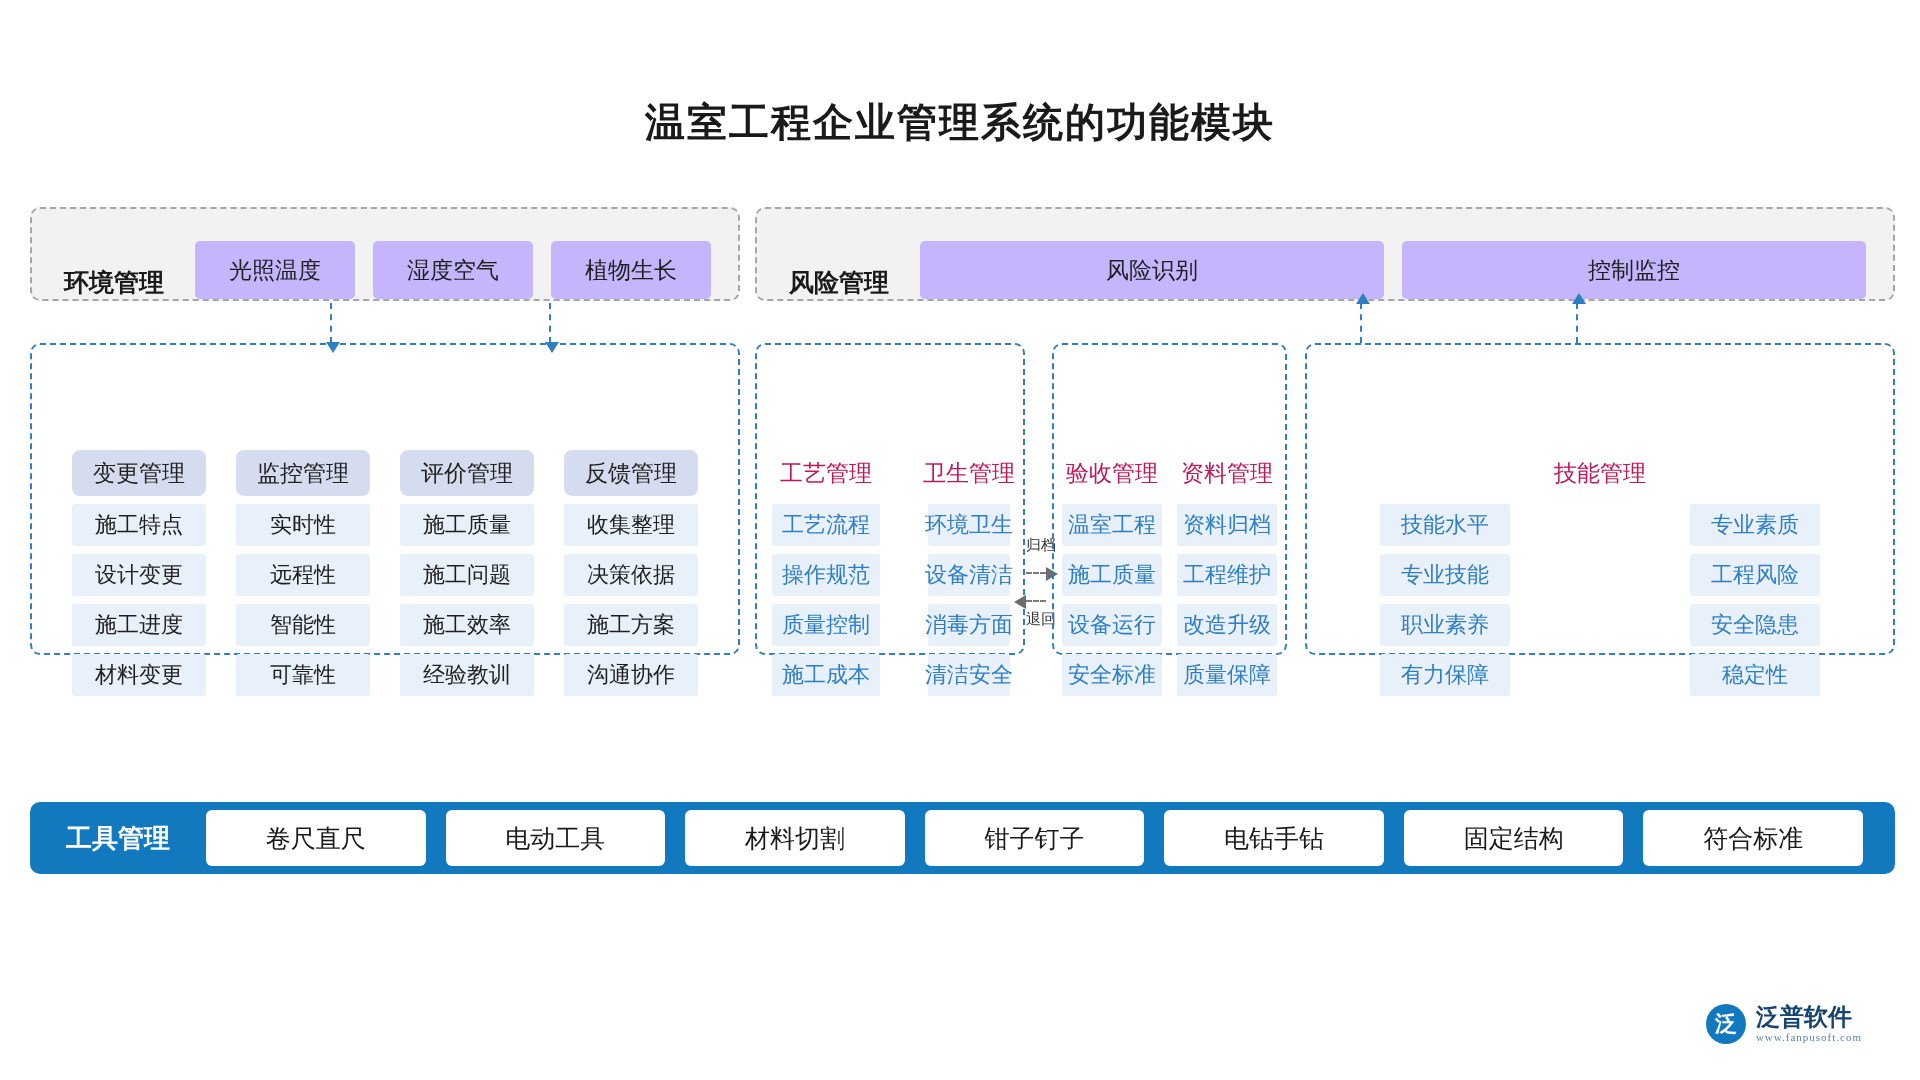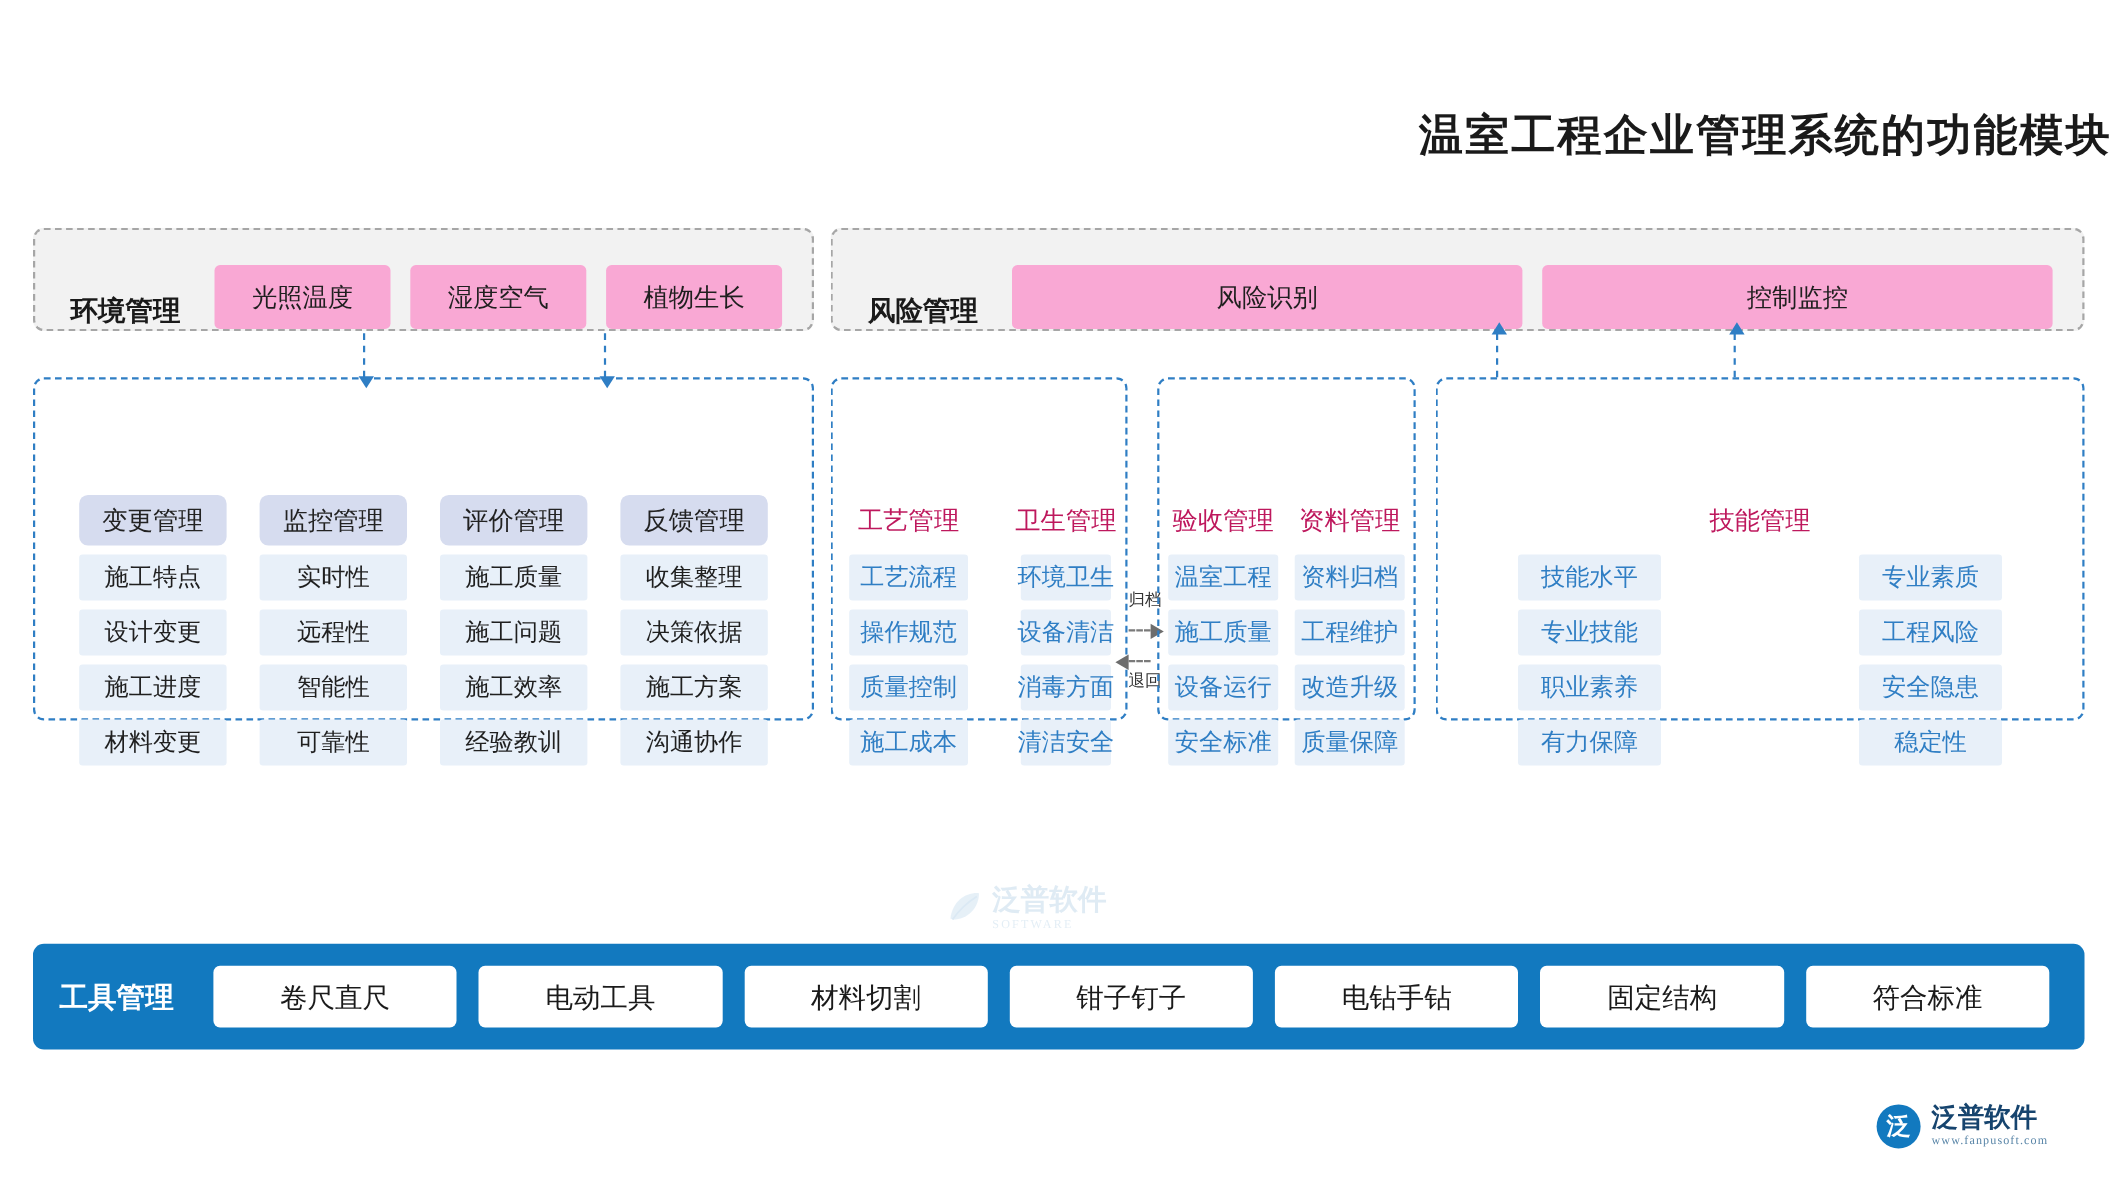--- a/index.html
+++ b/index.html
@@ -8,21 +8,21 @@
     background: #ffffff;
     font-family: "Liberation Serif", "DejaVu Serif", serif;
     overflow: hidden;
   }
   #canvas { position: relative; width: 1920px; height: 1080px; }
 
   
   .title {
     position: absolute;
     left: 0; top: 95px; width: 1920px;
-    text-align: right;
+    text-align: center;
     font-size: 40px;
     font-weight: 700;
     color: #1a1a1a;
     letter-spacing: 2px;
   }
 
   
   .grey-band {
     position: absolute;
     background: #f2f2f2;
@@ -33,21 +33,21 @@
     padding: 0 18px;
   }
   .band-title {
     font-size: 25px;
     font-weight: 700;
     color: #1a1a1a;
     white-space: nowrap;
     padding: 0 22px 0 14px;
   }
   .band-chip {
-    background: #f9a8d4;
+    background: #c4b5fd;
     border-radius: 5px;
     flex: 1;
     margin: 0 9px;
     height: 58px;
     display: flex;
     align-items: center;
     justify-content: center;
     font-size: 23px;
     color: #1f1f1f;
     white-space: nowrap;
@@ -317,21 +317,21 @@
     <svg width="34" height="34" viewBox="0 0 34 34">
       <path d="M4 28 C6 12, 18 4, 30 5 C30 18, 20 29, 6 29 Z" fill="#a8cbe6"></path>
       <path d="M6 29 C12 20, 20 13, 28 8" stroke="#7fb2d8" stroke-width="1.6" fill="none"></path>
     </svg>
     <div>
       <div class="wtext">泛普软件</div>
       <div class="wsub">SOFTWARE</div>
     </div>
   </div>
 
-  <div class="toolbar" style="left:30px; top:858px; width:1865px; height:96px;padding-left:10px;">
+  <div class="toolbar" style="left:30px; top:802px; width:1865px; height:72px;">
     <div class="toolbar-title">工具管理</div>
     <div class="toolbar-chip">卷尺直尺</div>
     <div class="toolbar-chip">电动工具</div>
     <div class="toolbar-chip">材料切割</div>
     <div class="toolbar-chip">钳子钉子</div>
     <div class="toolbar-chip">电钻手钻</div>
     <div class="toolbar-chip">固定结构</div>
     <div class="toolbar-chip">符合标准</div>
   </div>
 

